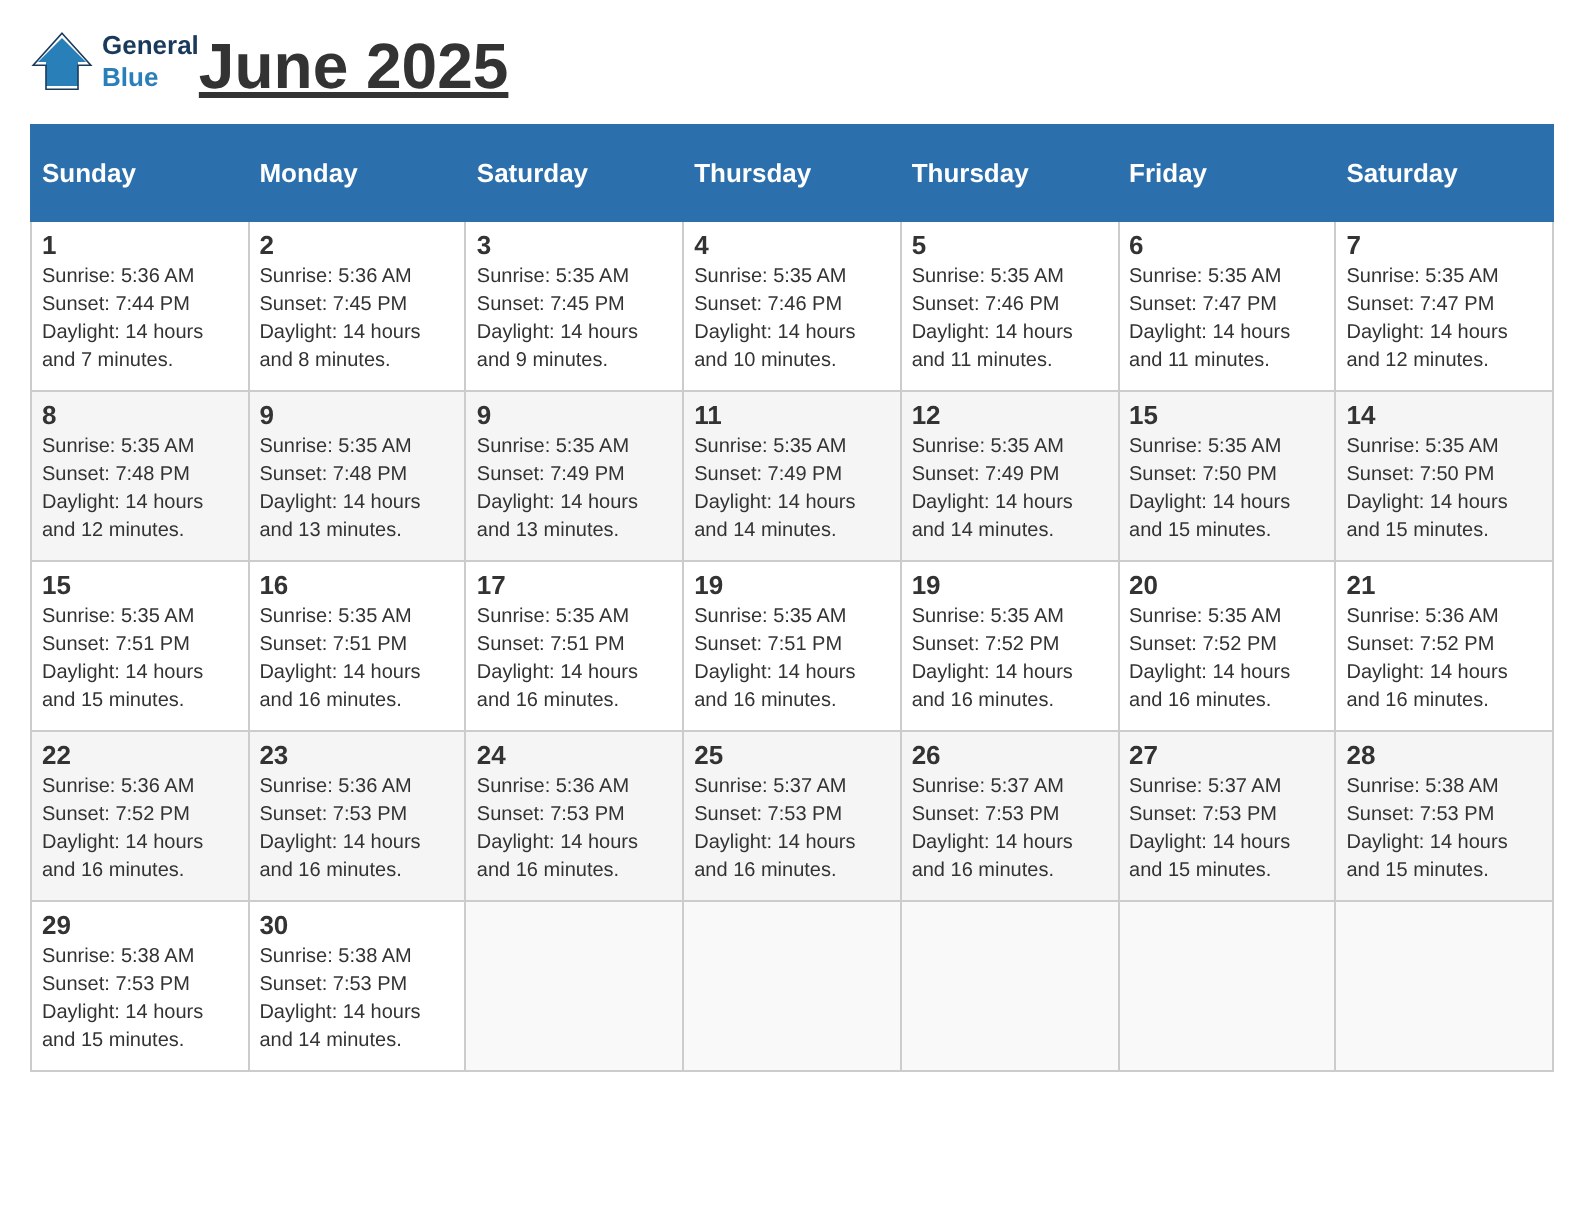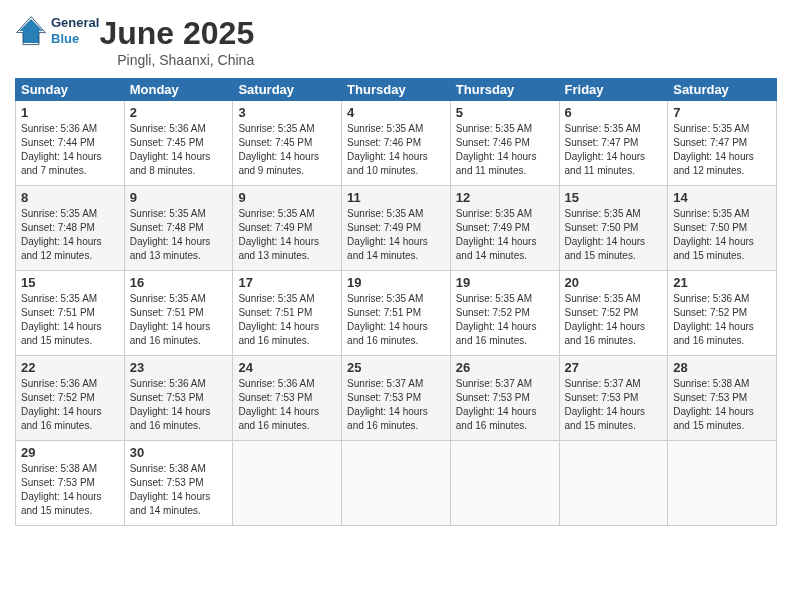--- a/index.html
+++ b/index.html
@@ -34,34 +34,35 @@
       width: 32px;
       height: 32px;
     }
     .title-area {
       text-align: right;
     }
     .month-title {
       font-size: 32px;
       font-weight: bold;
       color: #333;
+      text-decoration: underline;
     }
     .location {
       font-size: 14px;
       color: #555;
     }
     .calendar {
       width: 100%;
       border-collapse: collapse;
       font-size: 11px;
     }
     .calendar th {
       background-color: #2c6fad;
       color: #fff;
-      padding: 3px 5px;
+      padding: 16px 5px;
       text-align: left;
       font-size: 13px;
       font-weight: bold;
       border: 1px solid #2c6fad;
     }
     .calendar td {
       border: 1px solid #ccc;
       vertical-align: top;
       padding: 4px 5px;
       width: 107px;
@@ -98,21 +99,20 @@
       <polygon points="20,5 35,20 30,20 30,35 10,35 10,20 5,20" fill="#2980b9"></polygon>
       <polygon points="20,2 38,22 30,22 30,37 10,37 10,22 2,22" fill="none" stroke="#1a3a5c" stroke-width="1"></polygon>
     </svg>
     <div class="logo-text">
       <span>General</span>
       <span>Blue</span>
     </div>
   </div>
   <div class="title-area">
     <div class="month-title">June 2025</div>
-    <div class="location">Pingli, Shaanxi, China</div>
   </div>
 </div>
 
 <table class="calendar">
   <thead>
     <tr>
     <th>Sunday</th>
         <th>Monday</th>
         <th>Saturday</th>
         <th>Thursday</th>

